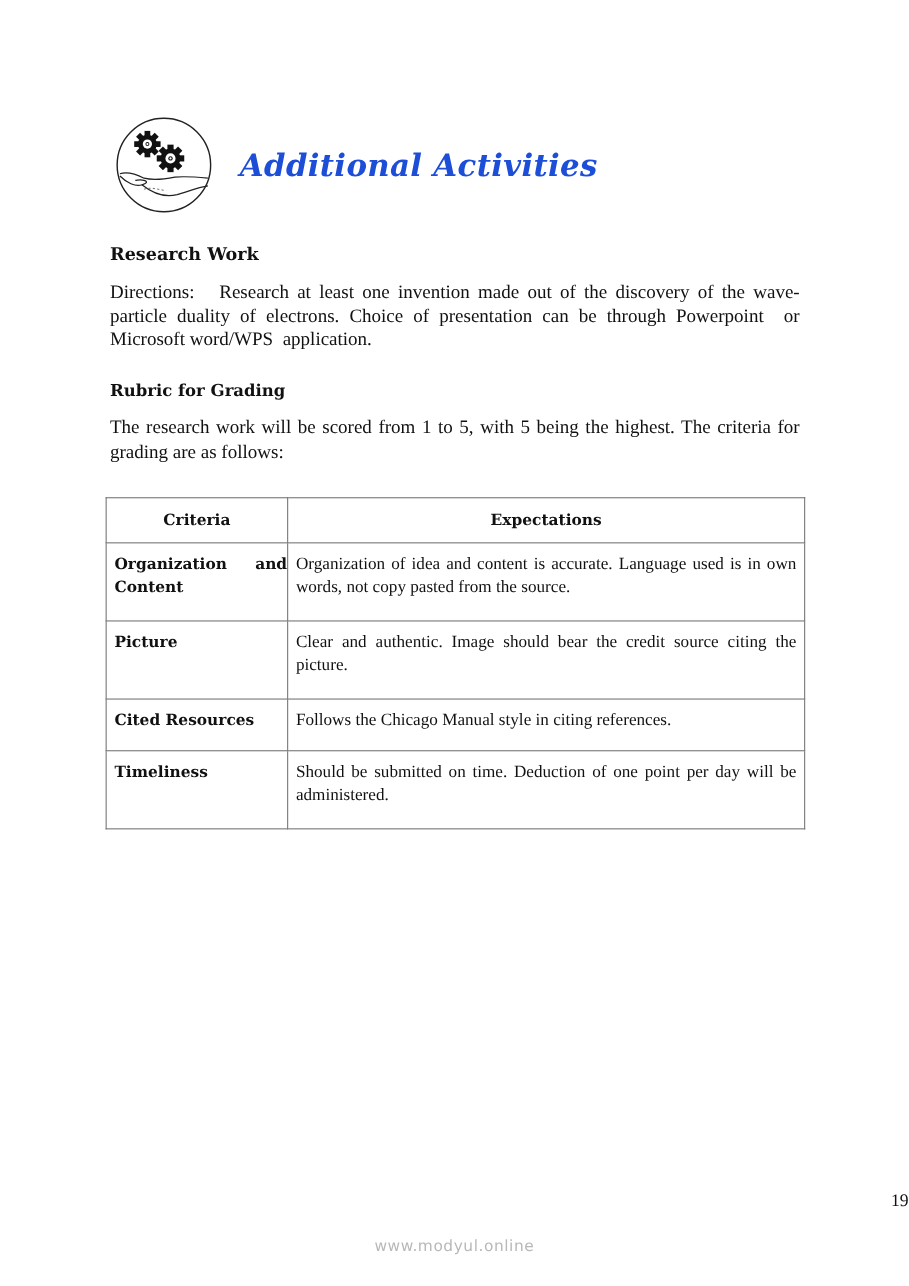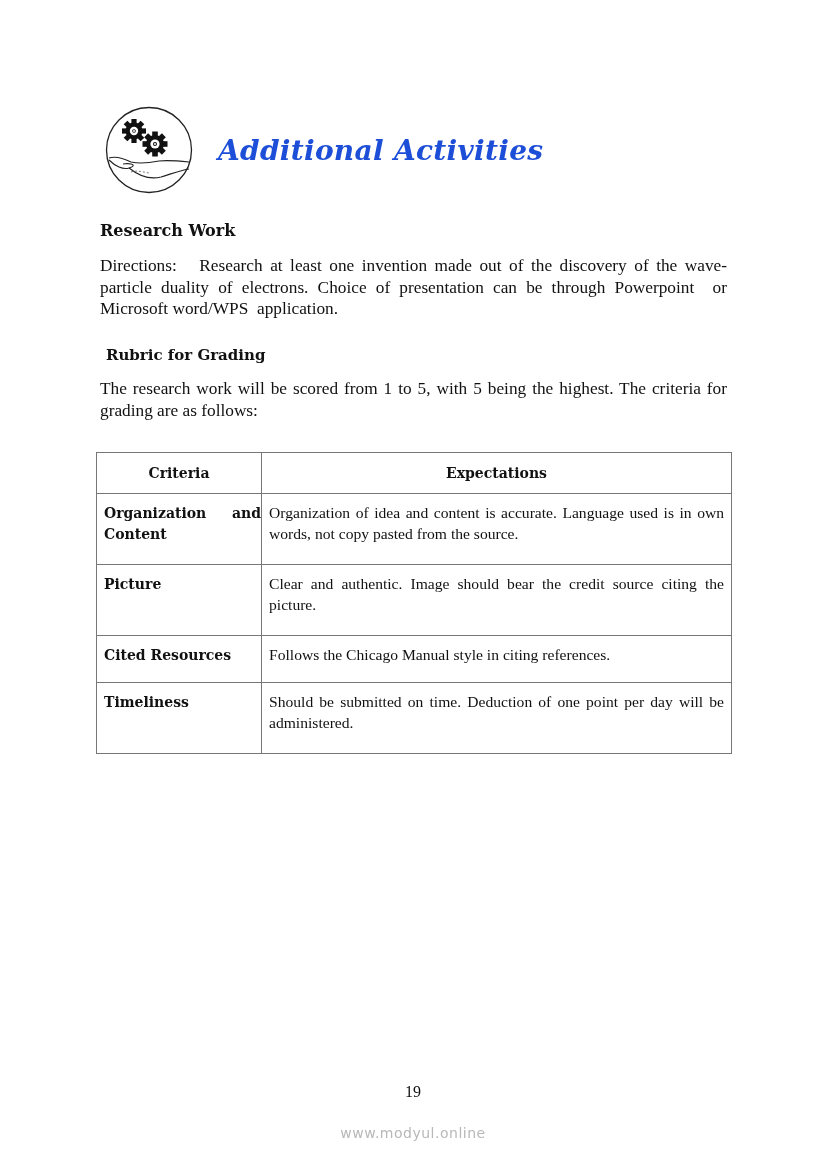--- a/index.html
+++ b/index.html
@@ -2,32 +2,32 @@
 <html><head>
   <meta charset="utf-8">
   <style>
     html, body { margin: 0; padding: 0; background: #ffffff; }
     body { width: 826px; height: 1169px; position: relative; overflow: hidden; color: #111; font-family: "DejaVu Serif", "Liberation Serif", serif; }
     .icon-circle { position: absolute; left: 105px; top: 106px; width: 88px; height: 88px; }
     .title { position: absolute; left: 218px; top: 134px; font-family: "DejaVu Serif", serif; font-weight: bold; font-style: italic; font-size: 28px; letter-spacing: 0.3px; color: #1d4ed8; }
     .h2 { position: absolute; left: 100px; top: 221px; font-family: "DejaVu Serif", serif; font-weight: bold; font-size: 16px; }
     .para { position: absolute; left: 100px; width: 627px; font-family: "Liberation Serif", serif; font-size: 17.3px; line-height: 21.5px; text-align: justify; }
     .p1 { top: 255px; }
-    .h3 { position: absolute; left: 100px; top: 346px; font-family: "DejaVu Serif", serif; font-weight: bold; font-size: 15px; margin-left: 6px; }
+    .h3 { position: absolute; left: 100px; top: 346px; font-family: "DejaVu Serif", serif; font-weight: bold; font-size: 15px; }
     .p2 { top: 378px; }
     table.rubric { position: absolute; left: 96px; top: 452px; width: 636px; border-collapse: collapse; font-size: 14px; }
     table.rubric td, table.rubric th { border: 1px solid #777; vertical-align: top; padding: 0; }
     table.rubric th { font-family: "DejaVu Serif", serif; font-weight: bold; font-size: 14px; text-align: center; height: 40px; vertical-align: middle; }
     table.rubric td.crit { width: 149px; padding: 9px 0 0 7px; font-family: "DejaVu Serif", serif; font-weight: bold; font-size: 14px; line-height: 21px; text-align: justify; text-align-last: left; }
     table.rubric td.exp { padding: 9px 7px 0 7px; font-family: "Liberation Serif", serif; font-size: 15.6px; line-height: 20.5px; text-align: justify; }
     tr.r1 td { height: 61px; }
     tr.r2 td { height: 61px; }
     tr.r3 td { height: 37px; }
     tr.r4 td { height: 61px; border-radius: 16px; }
-    .page-num { position: absolute; left: 0; width: 826px; top: 1083px; text-align: center; font-family: "Liberation Serif", serif; font-size: 16px; }
+    .page-num { position: absolute; left: 0; width: 826px; top: 1083px; text-align: right; font-family: "Liberation Serif", serif; font-size: 16px; }
     .watermark { position: absolute; left: 0; width: 826px; top: 1125px; text-align: center; font-family: "DejaVu Sans", sans-serif; font-size: 14px; color: #b8b8b8; letter-spacing: 0.5px; }
   </style>
 </head>
 <body>
 
 <div class="icon-circle">
   <svg width="88" height="88" viewBox="0 0 88 88">
     <circle cx="44" cy="44" r="42.5" fill="none" stroke="#222" stroke-width="1.3"></circle>
     <g transform="translate(29,25)" fill="#111">
       <circle r="8.5"></circle>

